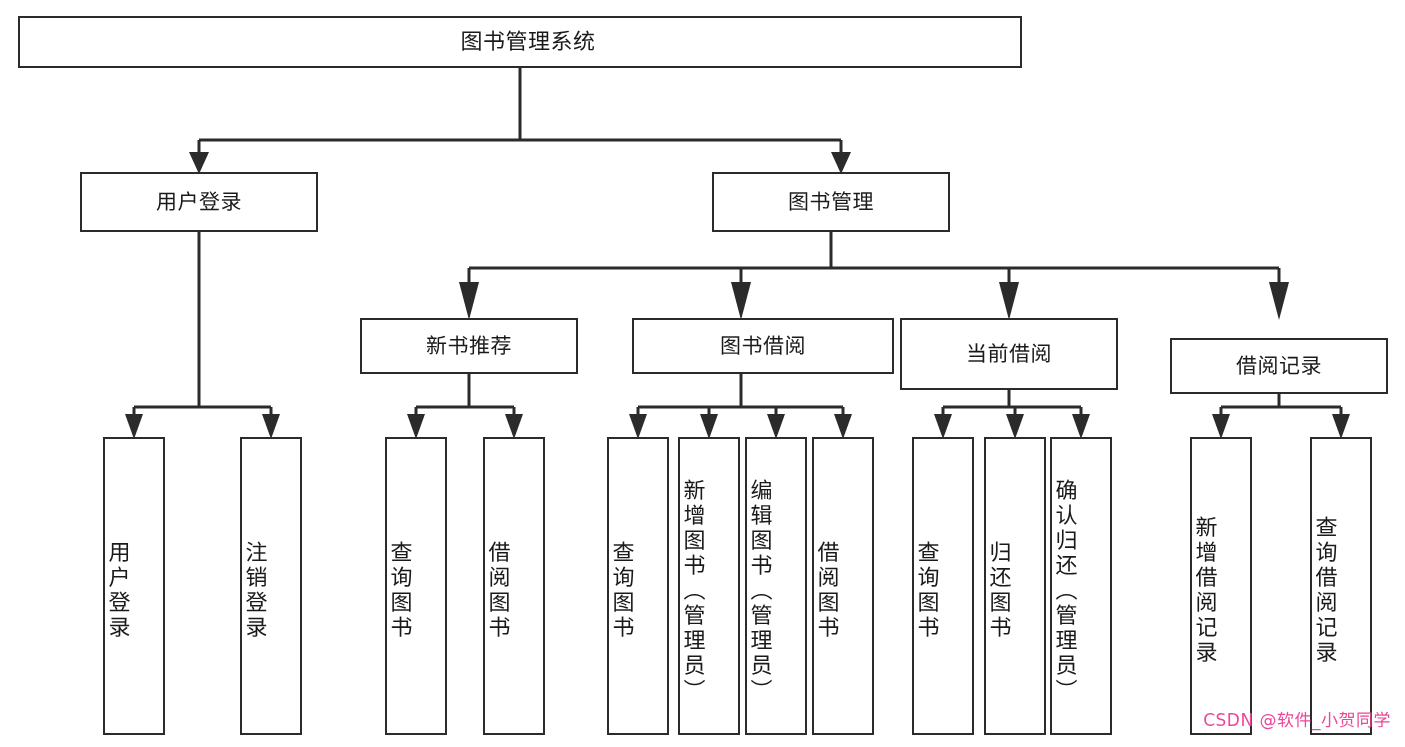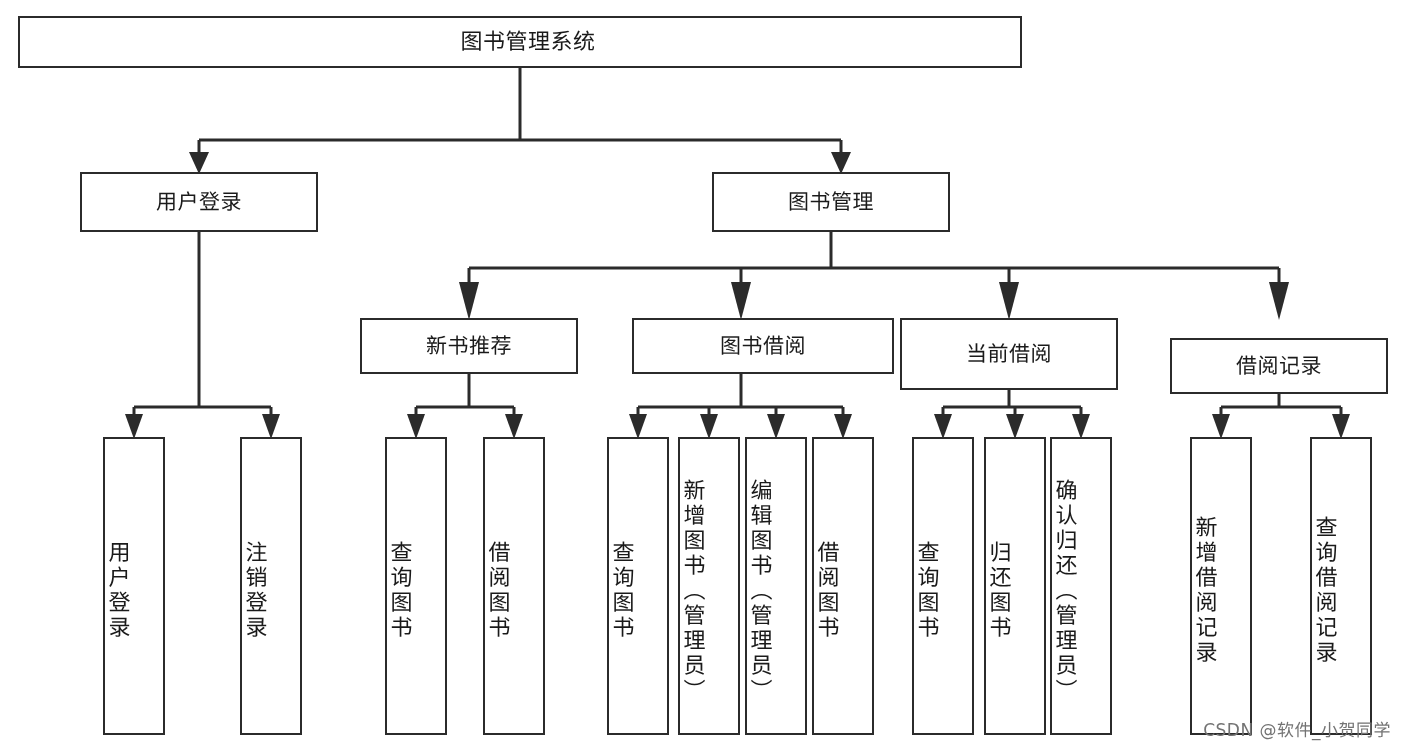--- a/index.html
+++ b/index.html
@@ -58,23 +58,23 @@
     writing-mode: vertical-rl;
     text-orientation: upright;
     font-size: 22px;
     line-height: 1.02;
     letter-spacing: 3px;
     white-space: nowrap;
   }
   #watermark {
     position: absolute;
     right: 14px;
-    bottom: 6px;
+    bottom: 16px;
     font-size: 17px;
-    color: #737373;
+    color: #ec4899;
     letter-spacing: 0.5px;
     user-select: none;
     white-space: nowrap;
     text-align: center;
   }
 </style>
 </head>
 <body>
 
 <div id="diagram-root">

